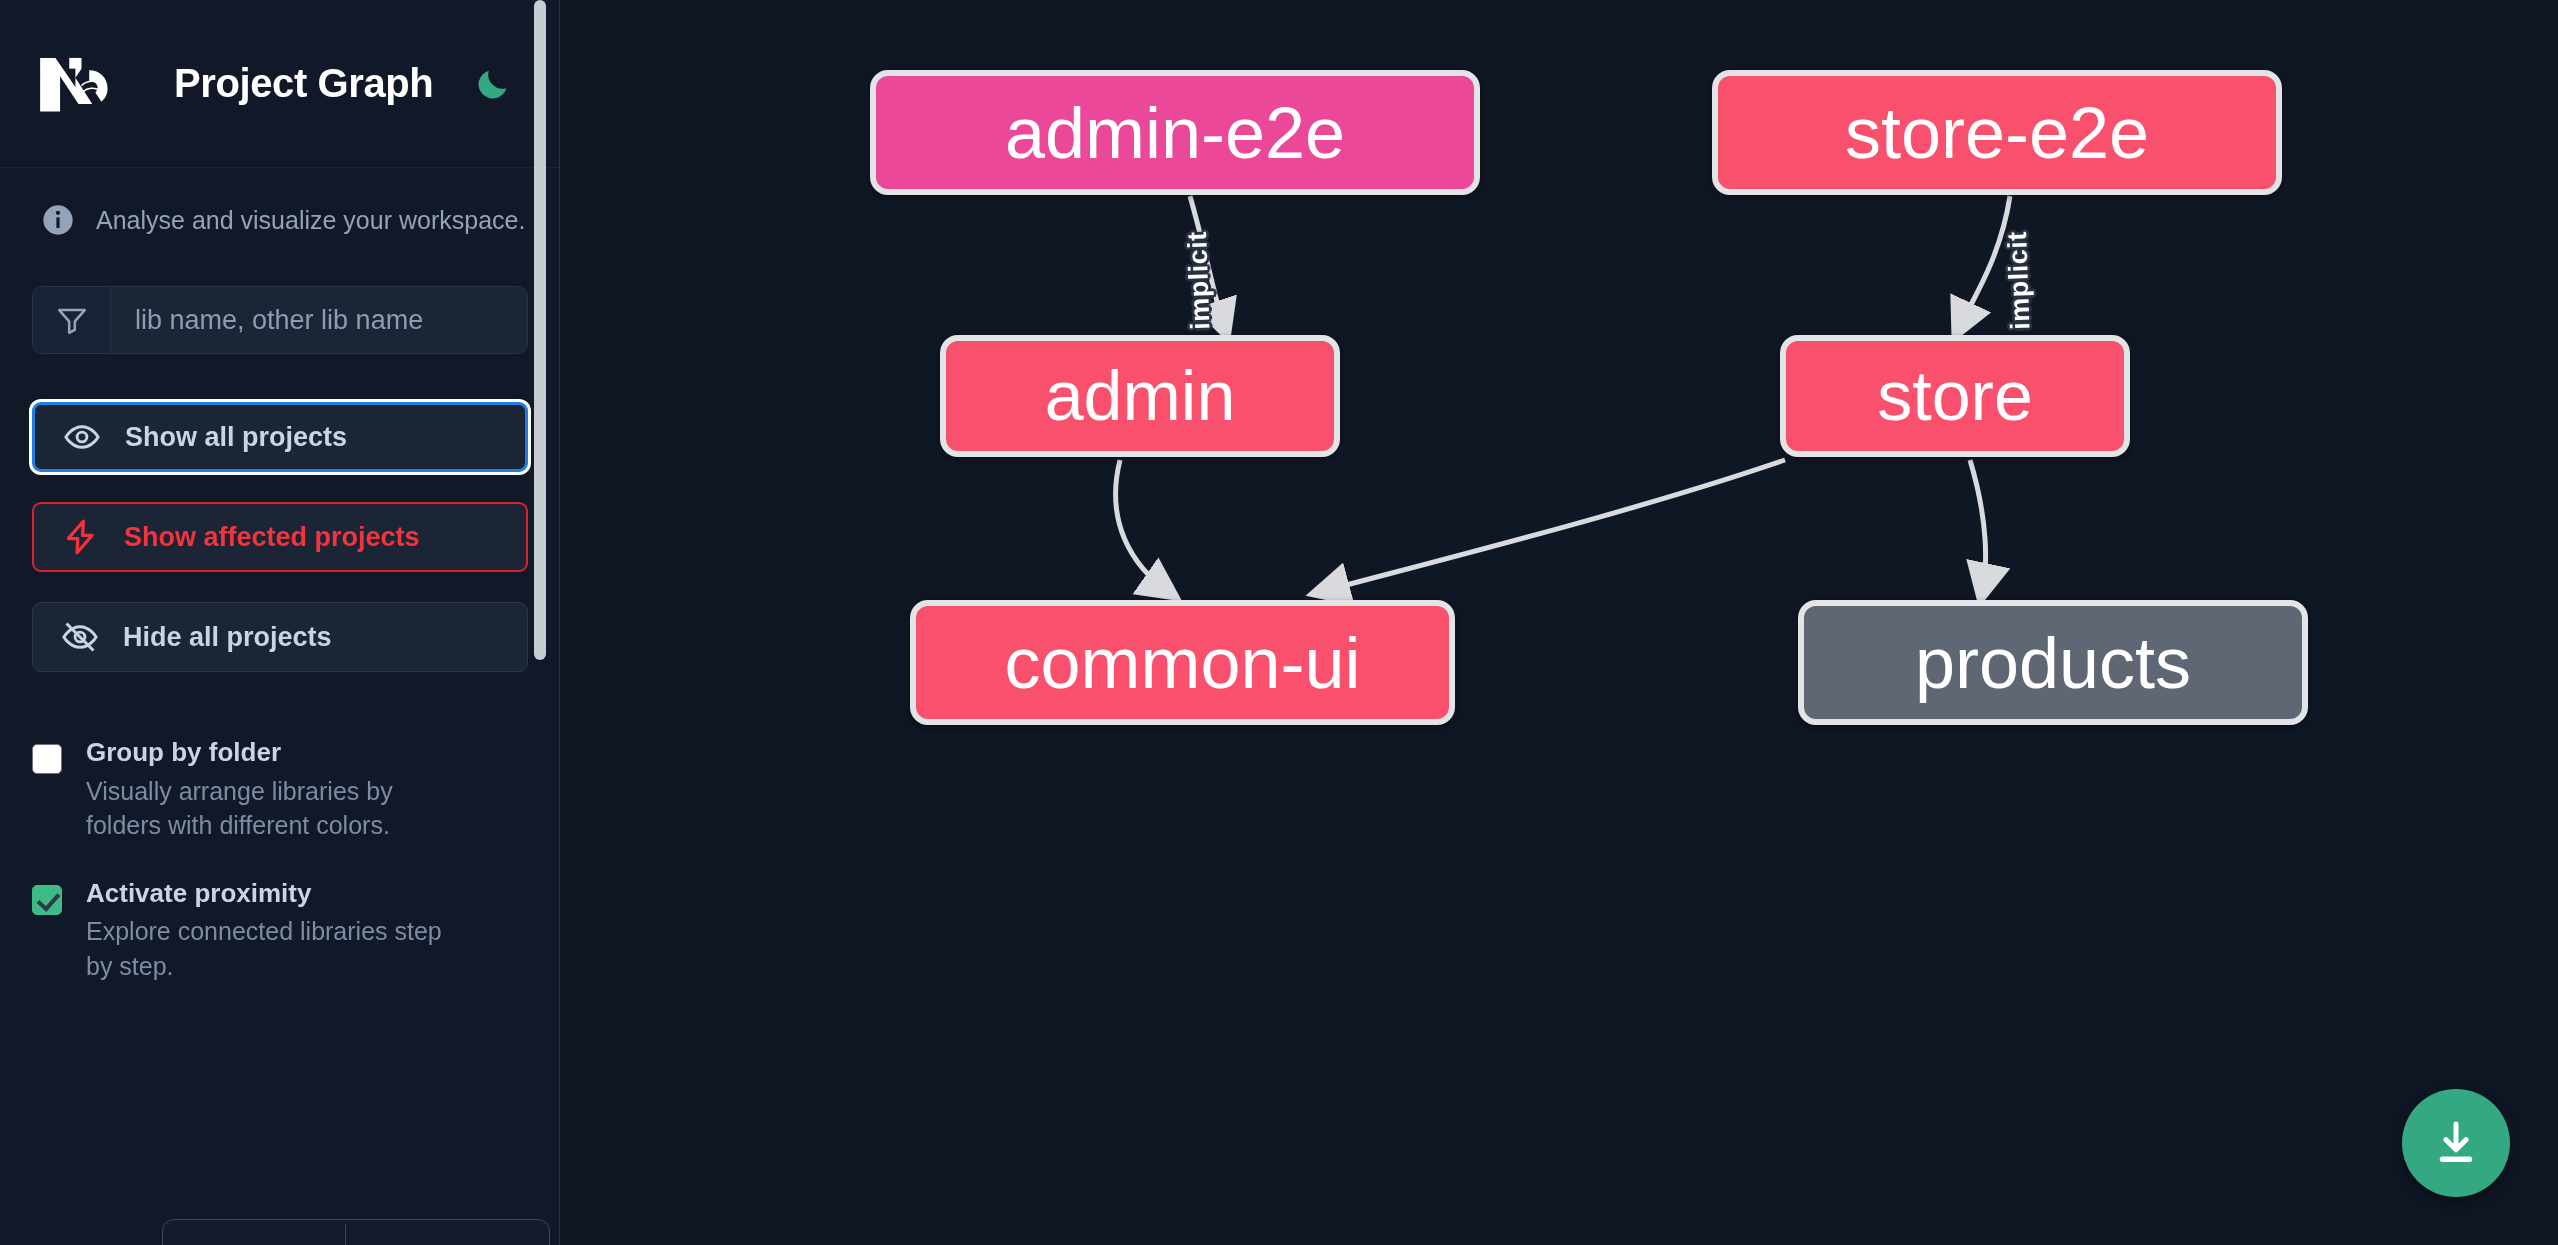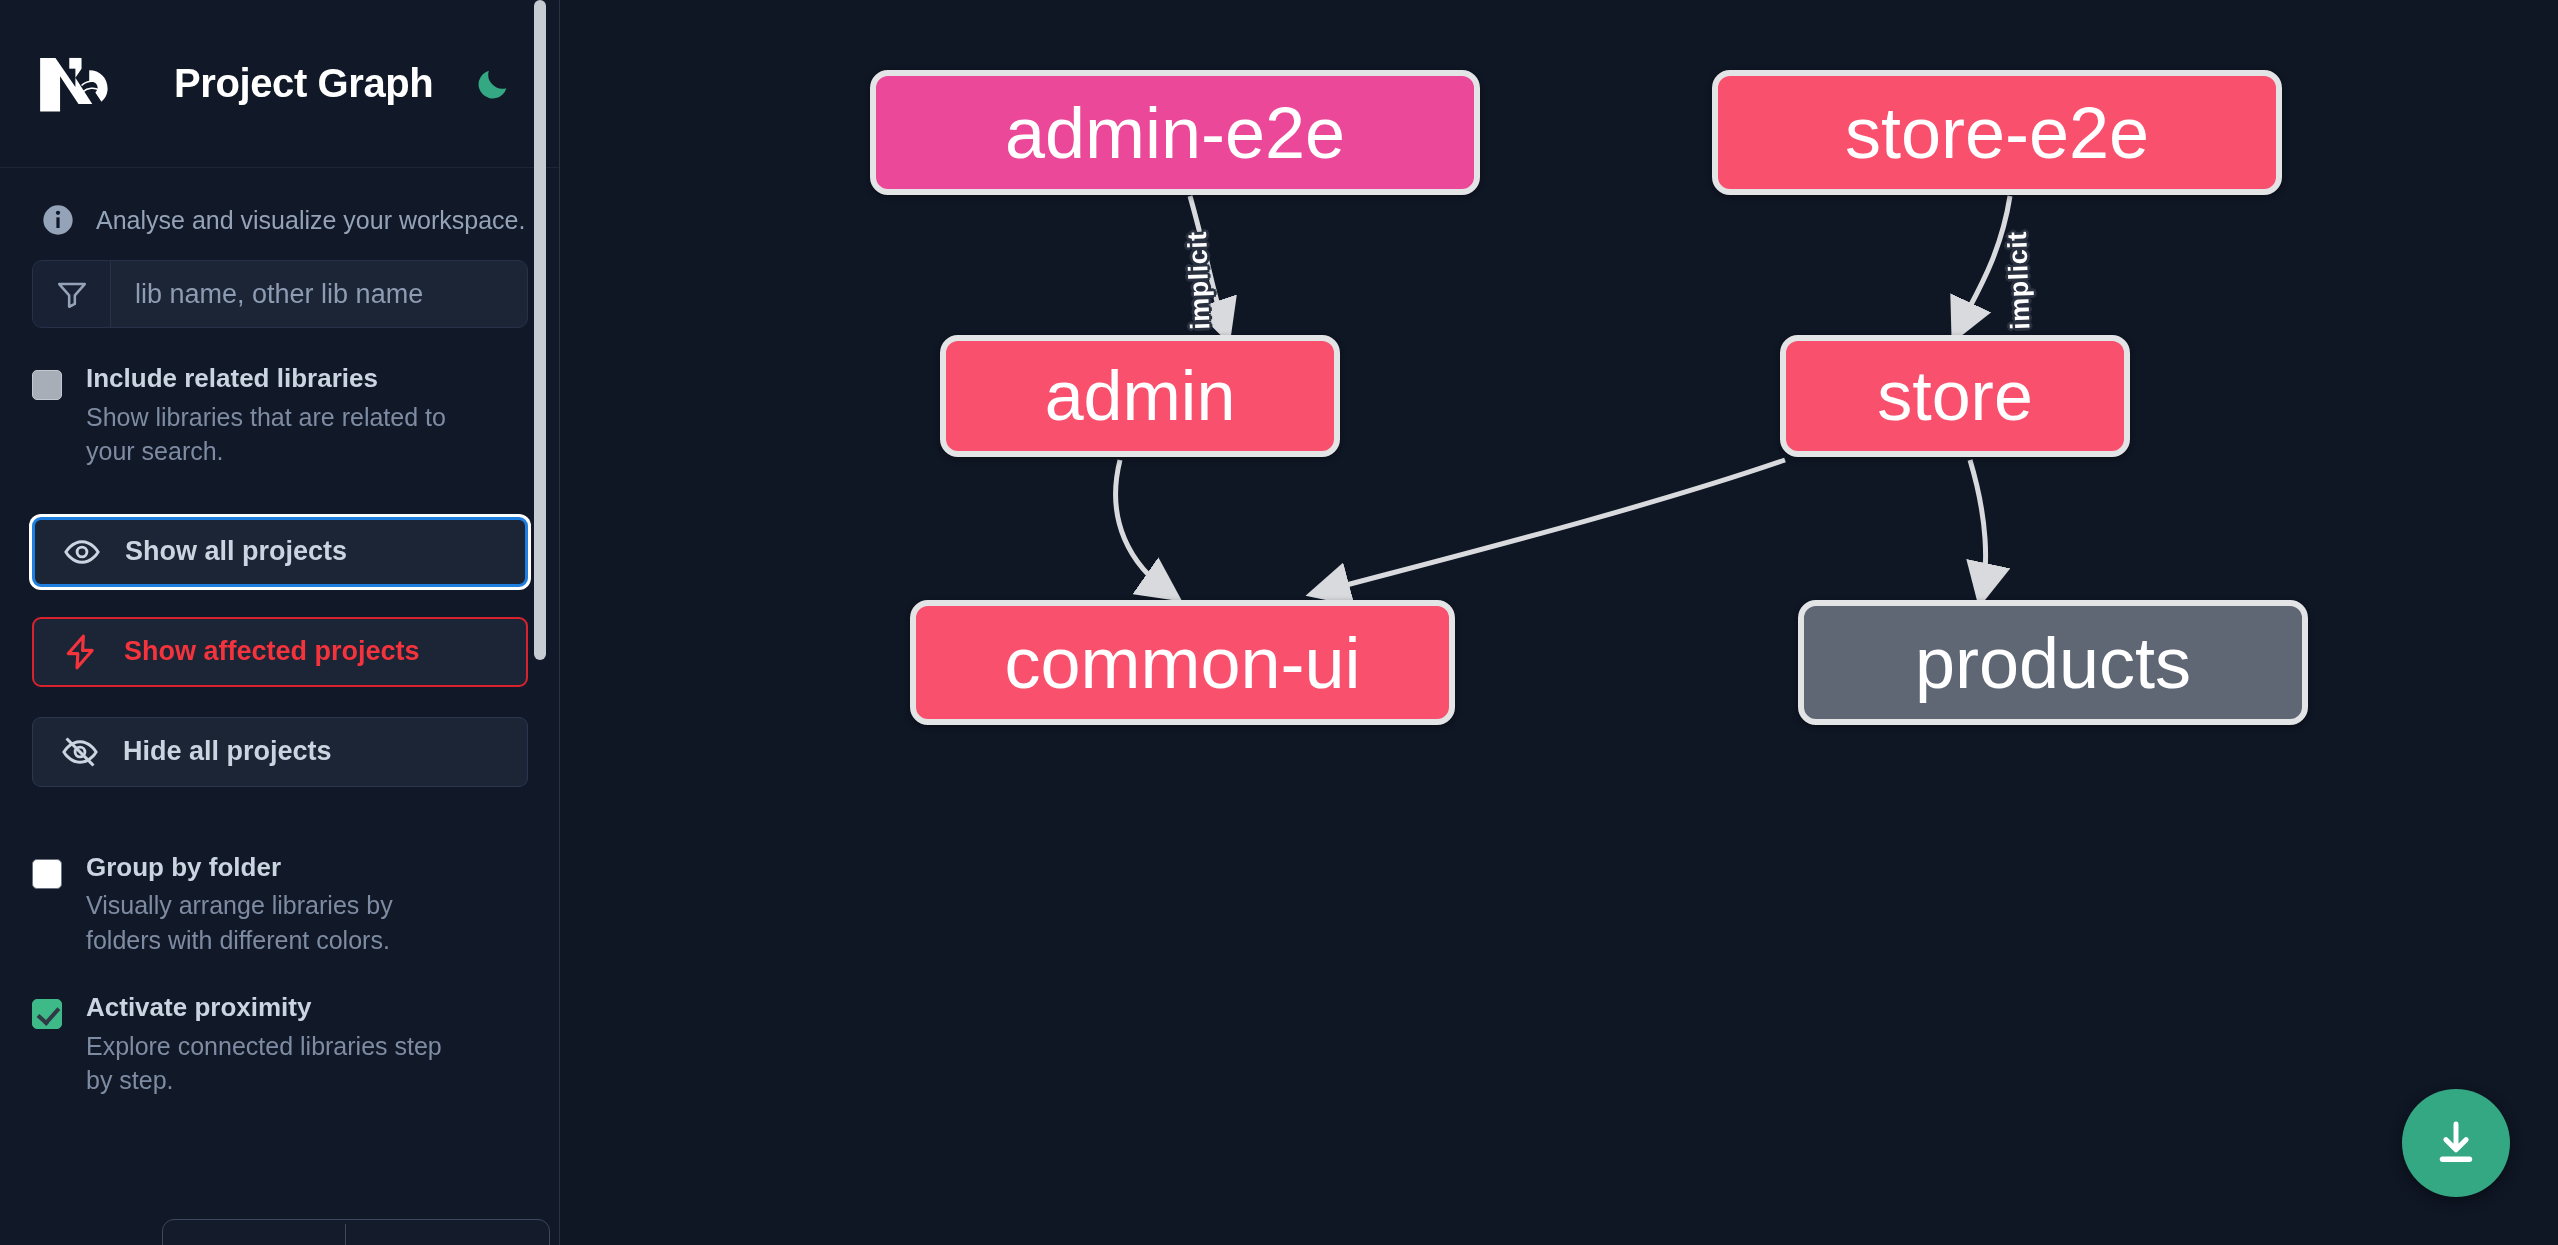--- a/index.html
+++ b/index.html
@@ -41,21 +41,21 @@
     display: flex; align-items: center;
     padding: 36px 34px 0 42px;
   }
   .info-icon { flex: 0 0 32px; width: 32px; height: 32px; }
   .tagline {
     margin-left: 22px; color: #94a3b8; font-size: 25px;
     white-space: nowrap;
   }
 
   .search-wrap {
-    margin: 24px 32px 0 32px;
+    margin: 50px 32px 0 32px;
     height: 68px;
     display: flex; align-items: center;
     background: #1b2536;
     border: 1px solid #26324a;
     border-radius: 10px;
     overflow: hidden;
   }
   .search-icon-box {
     width: 78px; height: 100%;
     display: flex; align-items: center; justify-content: center;
@@ -214,27 +214,20 @@
 
     <div class="search-wrap">
       <span class="search-icon-box">
         <svg viewBox="0 0 24 24" width="34" height="34">
           <path fill="none" stroke="#94a3b8" stroke-width="1.8" stroke-linejoin="round" d="M3 5h18l-7 8v6l-4 2v-8z"></path>
         </svg>
       </span>
       <input class="search-input" type="text" placeholder="lib name, other lib name" value="" style="">
     </div>
 
-    <div class="opt-row">
-      <span class="cb gray"></span>
-      <div class="opt-texts">
-        <div class="opt-label">Include related libraries</div>
-        <div class="opt-desc">Show libraries that are related to your search.</div>
-      </div>
-    </div>
 
     <div class="btn-stack">
 
       <div class="gbtn focused">
         <svg viewBox="0 0 24 24" width="38" height="38">
           <path fill="none" stroke="#cbd5e1" stroke-width="1.8" d="M1.8 12S5.5 5.5 12 5.5 22.2 12 22.2 12 18.5 18.5 12 18.5 1.8 12 1.8 12z"></path>
           <circle cx="12" cy="12" r="3.1" fill="none" stroke="#cbd5e1" stroke-width="1.8"></circle>
         </svg>
         <span class="glabel">Show all projects</span>
       </div>

